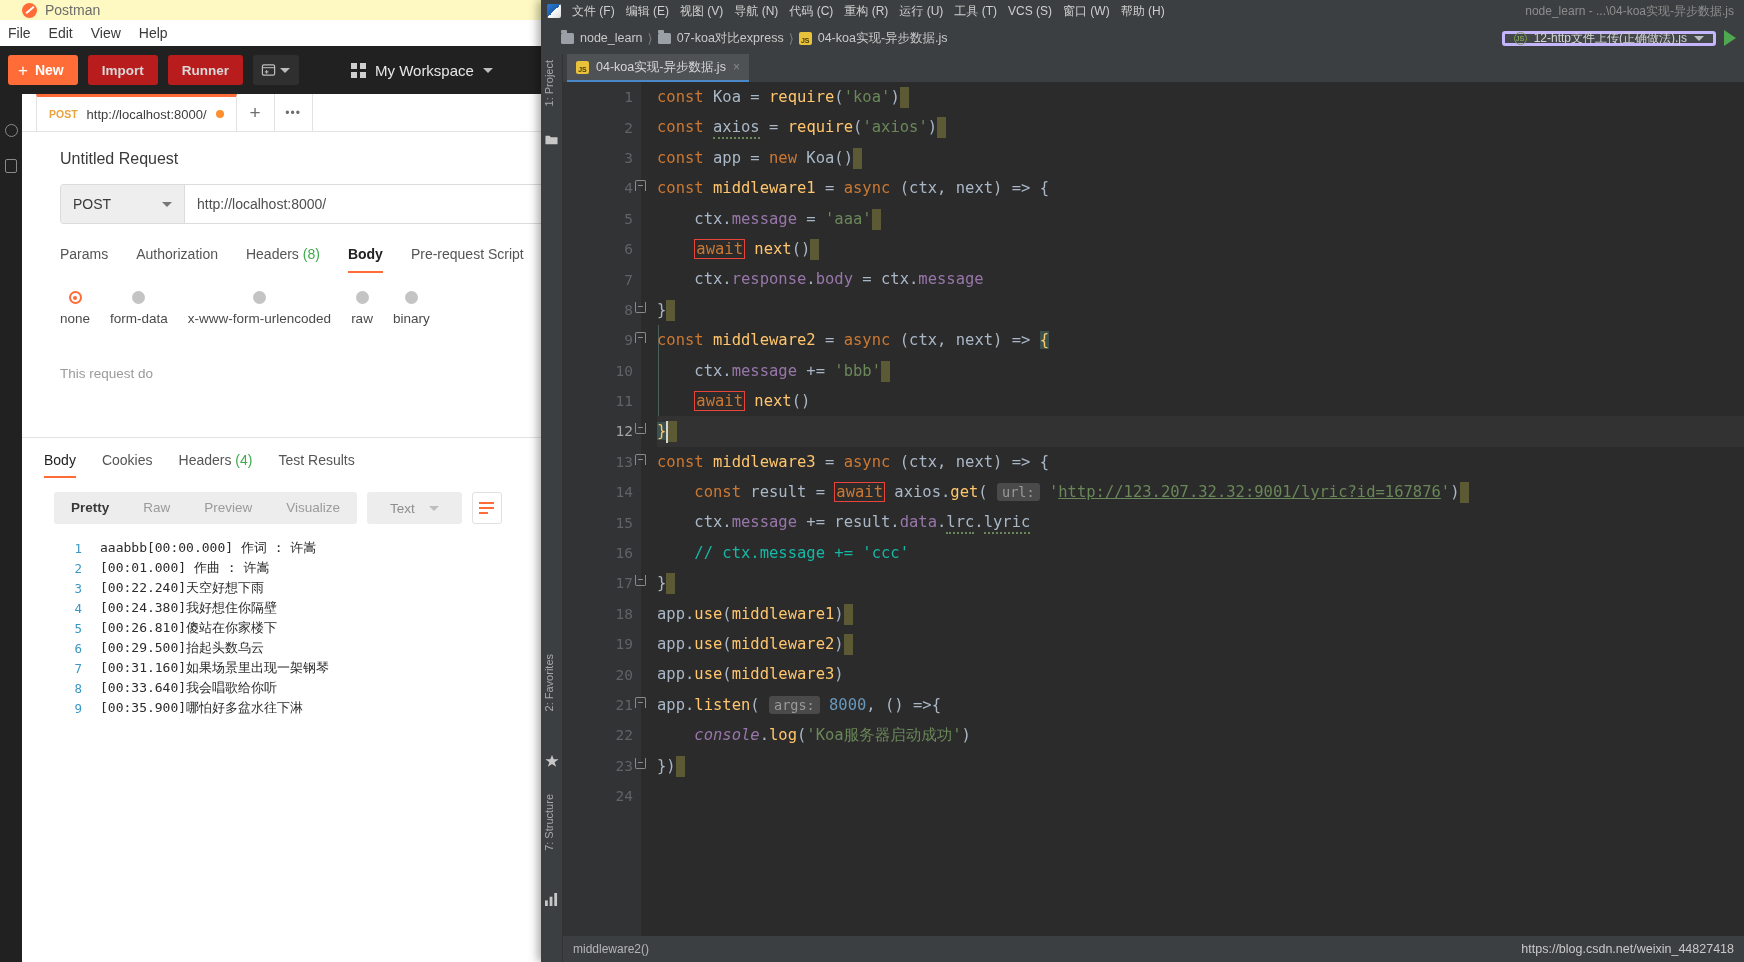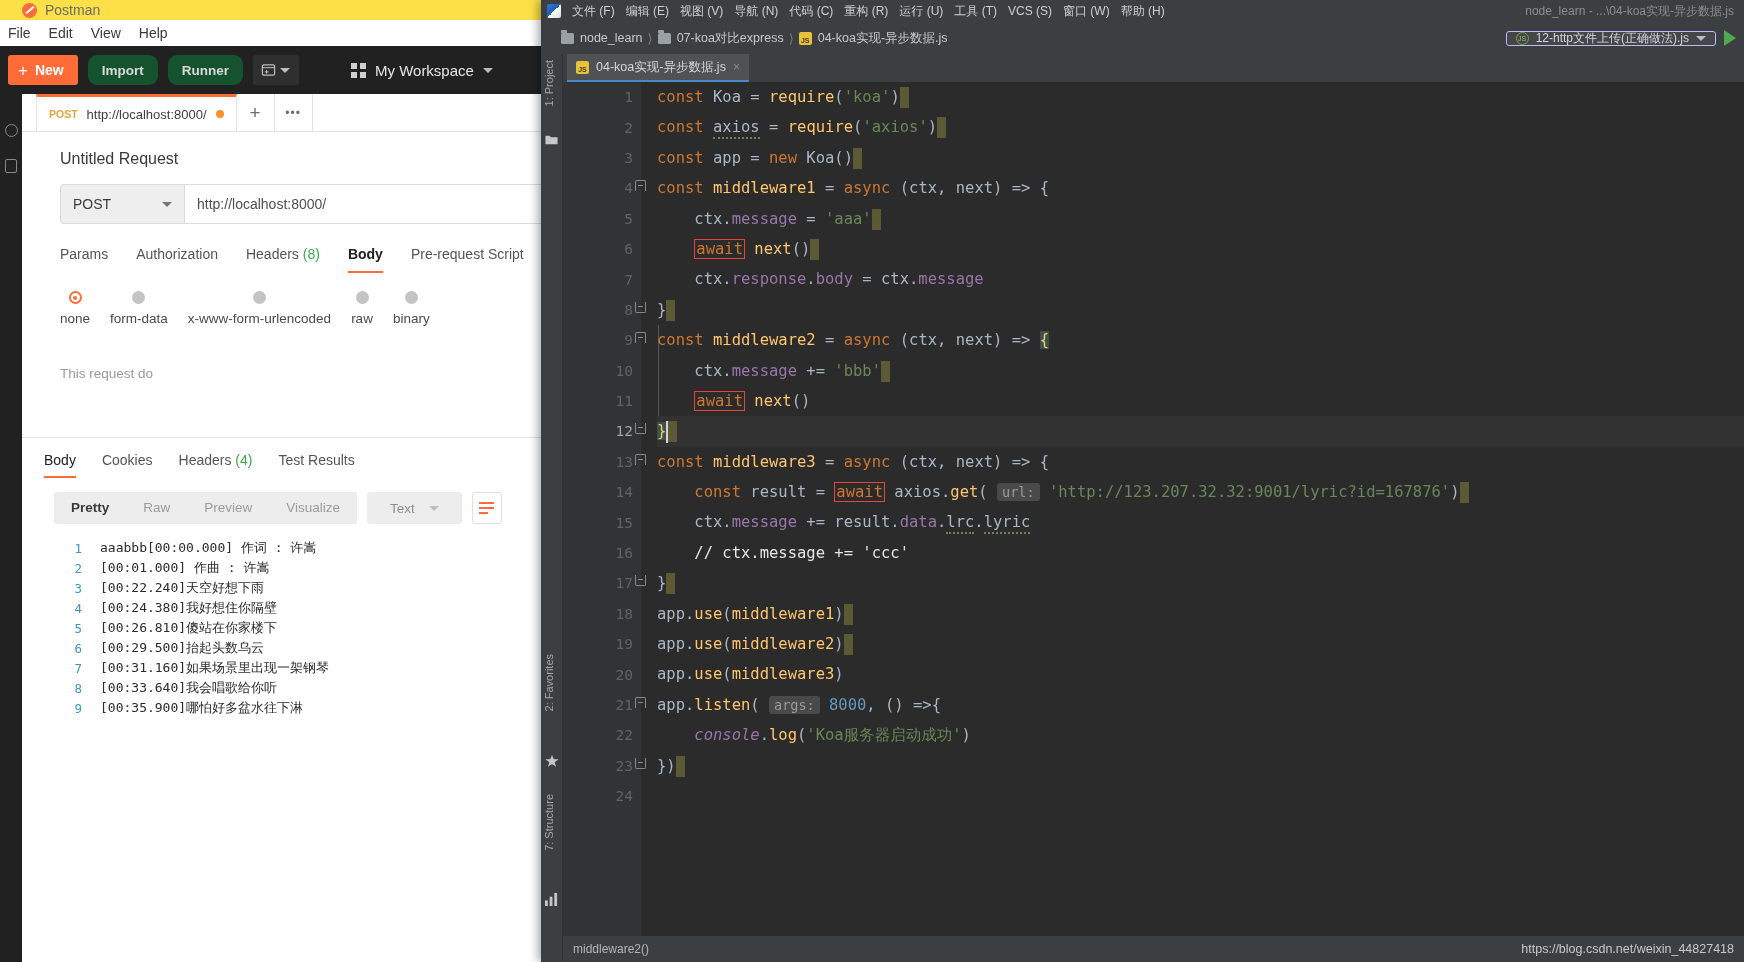--- a/index.html
+++ b/index.html
@@ -9,21 +9,21 @@
     overflow: hidden; background: #ffffff;
   }
   #root { position: relative; width: 1744px; height: 962px; }
 
   
   #postman {
     position: absolute; left: 0; top: 0; width: 560px; height: 962px;
     background: #ffffff; overflow: hidden;
   }
   .pm-titlebar {
-    height: 20px; background: #fde047; display: flex; align-items: center;
+    height: 20px; background: #fef9c3; display: flex; align-items: center;
     padding-left: 22px; gap: 8px;
   }
   .pm-logo {
     width: 15px; height: 15px; border-radius: 50%;
     background: #ff6c37; position: relative; flex: none;
   }
   .pm-logo::after {
     content: ""; position: absolute; left: 3px; top: 6px; width: 10px; height: 2px;
     background: #ffffff; transform: rotate(-40deg);
   }
@@ -37,22 +37,22 @@
     height: 48px; background: #212121; display: flex; align-items: center;
     padding-left: 8px; gap: 10px;
   }
   .pm-new-btn {
     background: #ff6c37; color: #fff; font-size: 14px; font-weight: bold;
     height: 30px; padding: 0 14px 0 10px; border-radius: 3px;
     display: flex; align-items: center; gap: 7px;
   }
   .pm-plus { font-size: 17px; font-weight: normal; line-height: 1; }
   .pm-tool-btn {
-    background: #14532d; color: #d9d9d9; font-size: 13.5px; font-weight: bold;
-    height: 30px; padding: 0 14px; border-radius: 9px;
+    background: #b91c1c; color: #d9d9d9; font-size: 13.5px; font-weight: bold;
+    height: 30px; padding: 0 14px; border-radius: 3px;
     display: flex; align-items: center;
   }
   .pm-tool-icon {
     background: #2f2f2f; height: 30px; width: 46px; border-radius: 3px;
     display: flex; align-items: center; justify-content: center; gap: 4px;
     color: #bdbdbd;
   }
   .pm-ws {
     margin-left: 42px; display: flex; align-items: center; gap: 9px;
     color: #e6e6e6; font-size: 15px;
@@ -138,21 +138,21 @@
   .ide-menu-item { white-space: nowrap; }
   .ide-winpath { margin-left: auto; color: #8d8d8d; font-size: 12px; padding-right: 10px; white-space: nowrap; }
 
   .ide-navbar { height: 32px; background: #3c3f41; display: flex; align-items: center; padding-left: 20px; gap: 5px; font-size: 12.5px; color: #c8c8c8; }
   .ide-crumb { display: flex; align-items: center; gap: 6px; }
   .fold-icon { width: 13px; height: 11px; background: #9aa0a6; border-radius: 1.5px; position: relative; flex: none; }
   .fold-icon::before { content:""; position:absolute; left:0; top:-2.5px; width:6px; height:3px; background:#9aa0a6; border-radius:1px 1px 0 0; }
   .js-icon { width: 13px; height: 13px; background: #e8c23b; border-radius: 2px; color: #4a3a00; font-size: 7px; font-weight: bold; display: flex; align-items: flex-end; justify-content: center; line-height: 8px; flex: none; }
   .crumb-sep { color: #7a7a7a; font-size: 13px; }
   .ide-runcfg { margin-left: auto; display: flex; align-items: center; gap: 8px; padding-right: 8px; }
-  .runcfg-box { border: 1px solid #c4b5fd; border-radius: 3px; height: 15px; display: flex; align-items: center; gap: 7px; padding: 0 9px; background: #43474a; font-size: 12px; color: #d4d4d4; }
+  .runcfg-box { border: 3px solid #c4b5fd; border-radius: 3px; height: 15px; display: flex; align-items: center; gap: 7px; padding: 0 9px; background: #43474a; font-size: 12px; color: #d4d4d4; }
   .runcfg-dot { width: 13px; height: 13px; border-radius: 50%; border: 1px solid #7c9c4a; color: #9ec36a; font-size: 7px; display: flex; align-items: center; justify-content: center; }
   .play-tri { width: 0; height: 0; border-left: 12px solid #4fa84f; border-top: 8px solid transparent; border-bottom: 8px solid transparent; }
 
   .ide-main { display: flex; height: calc(962px - 22px - 32px); }
   .ide-leftrail { width: 22px; background: #3c3f41; position: relative; flex: none; border-right: 1px solid #323232; }
   .rail-v { position: absolute; left: 2px; writing-mode: vertical-rl; transform: rotate(180deg); font-size: 11px; color: #a8a8a8; white-space: nowrap; }
   .rail-glyph { position: absolute; left: 4px; }
   .ide-content { flex: 1; display: flex; flex-direction: column; min-width: 0; }
 
   .ide-tabbar { height: 28px; background: #3c3f41; display: flex; align-items: stretch; padding-left: 4px; }
@@ -172,26 +172,26 @@
 
   .ide-codearea { flex: 1; position: relative; padding-left: 16px; font-family: "DejaVu Sans Mono", monospace; font-size: 15.5px; overflow: hidden; }
   .cline { height: 30.4px; line-height: 30.4px; white-space: pre; position: relative; }
   .cline.current { background: #323232; }
   .kw { color: #cc7832; }
   .fn { color: #ffc66d; }
   .id { color: #a9b7c6; }
   .prop { color: #9876aa; }
   .str { color: #6a8759; }
   .num { color: #6897bb; }
-  .com { color: #e5e5e5; }
+  .com { color: #14b8a6; }
   .param { color: #a9b7c6; }
   .punc { color: #a9b7c6; }
   .hintbox { background: #4a4a4a; color: #9a9a9a; border-radius: 3px; padding: 1px 5px; font-size: 13.5px; font-style: normal; }
   .awaitbox { border: 1.5px solid #e8443a; color: #cc7832; padding: 0 1px; }
-  .urlstr { color: #6a8759; }
+  .urlstr { color: #6a8759; text-decoration: underline; }
   .wavy { border-bottom: 2px dotted #6a8759; padding-bottom: 1px; }
   .caretmark { display: inline-block; width: 9px; height: 21px; background: #5c5a35; vertical-align: middle; }
   .caret-line { display: inline-block; width: 2px; height: 22px; background: #d4d4d4; vertical-align: middle; }
   .brace-hl { background: #3b514d; color: #ffc66d; }
   .indentguide { position: absolute; width: 1px; background: #4b5e5a; left: 17px; }
 
   .ide-statusbar { height: 26px; background: #3c3f41; display: flex; align-items: center; padding: 0 10px; font-size: 12px; color: #b5b5b5; }
   .status-wm { margin-left: auto; color: #c9c9c9; font-size: 12.5px; }
 </style>
 </head>

